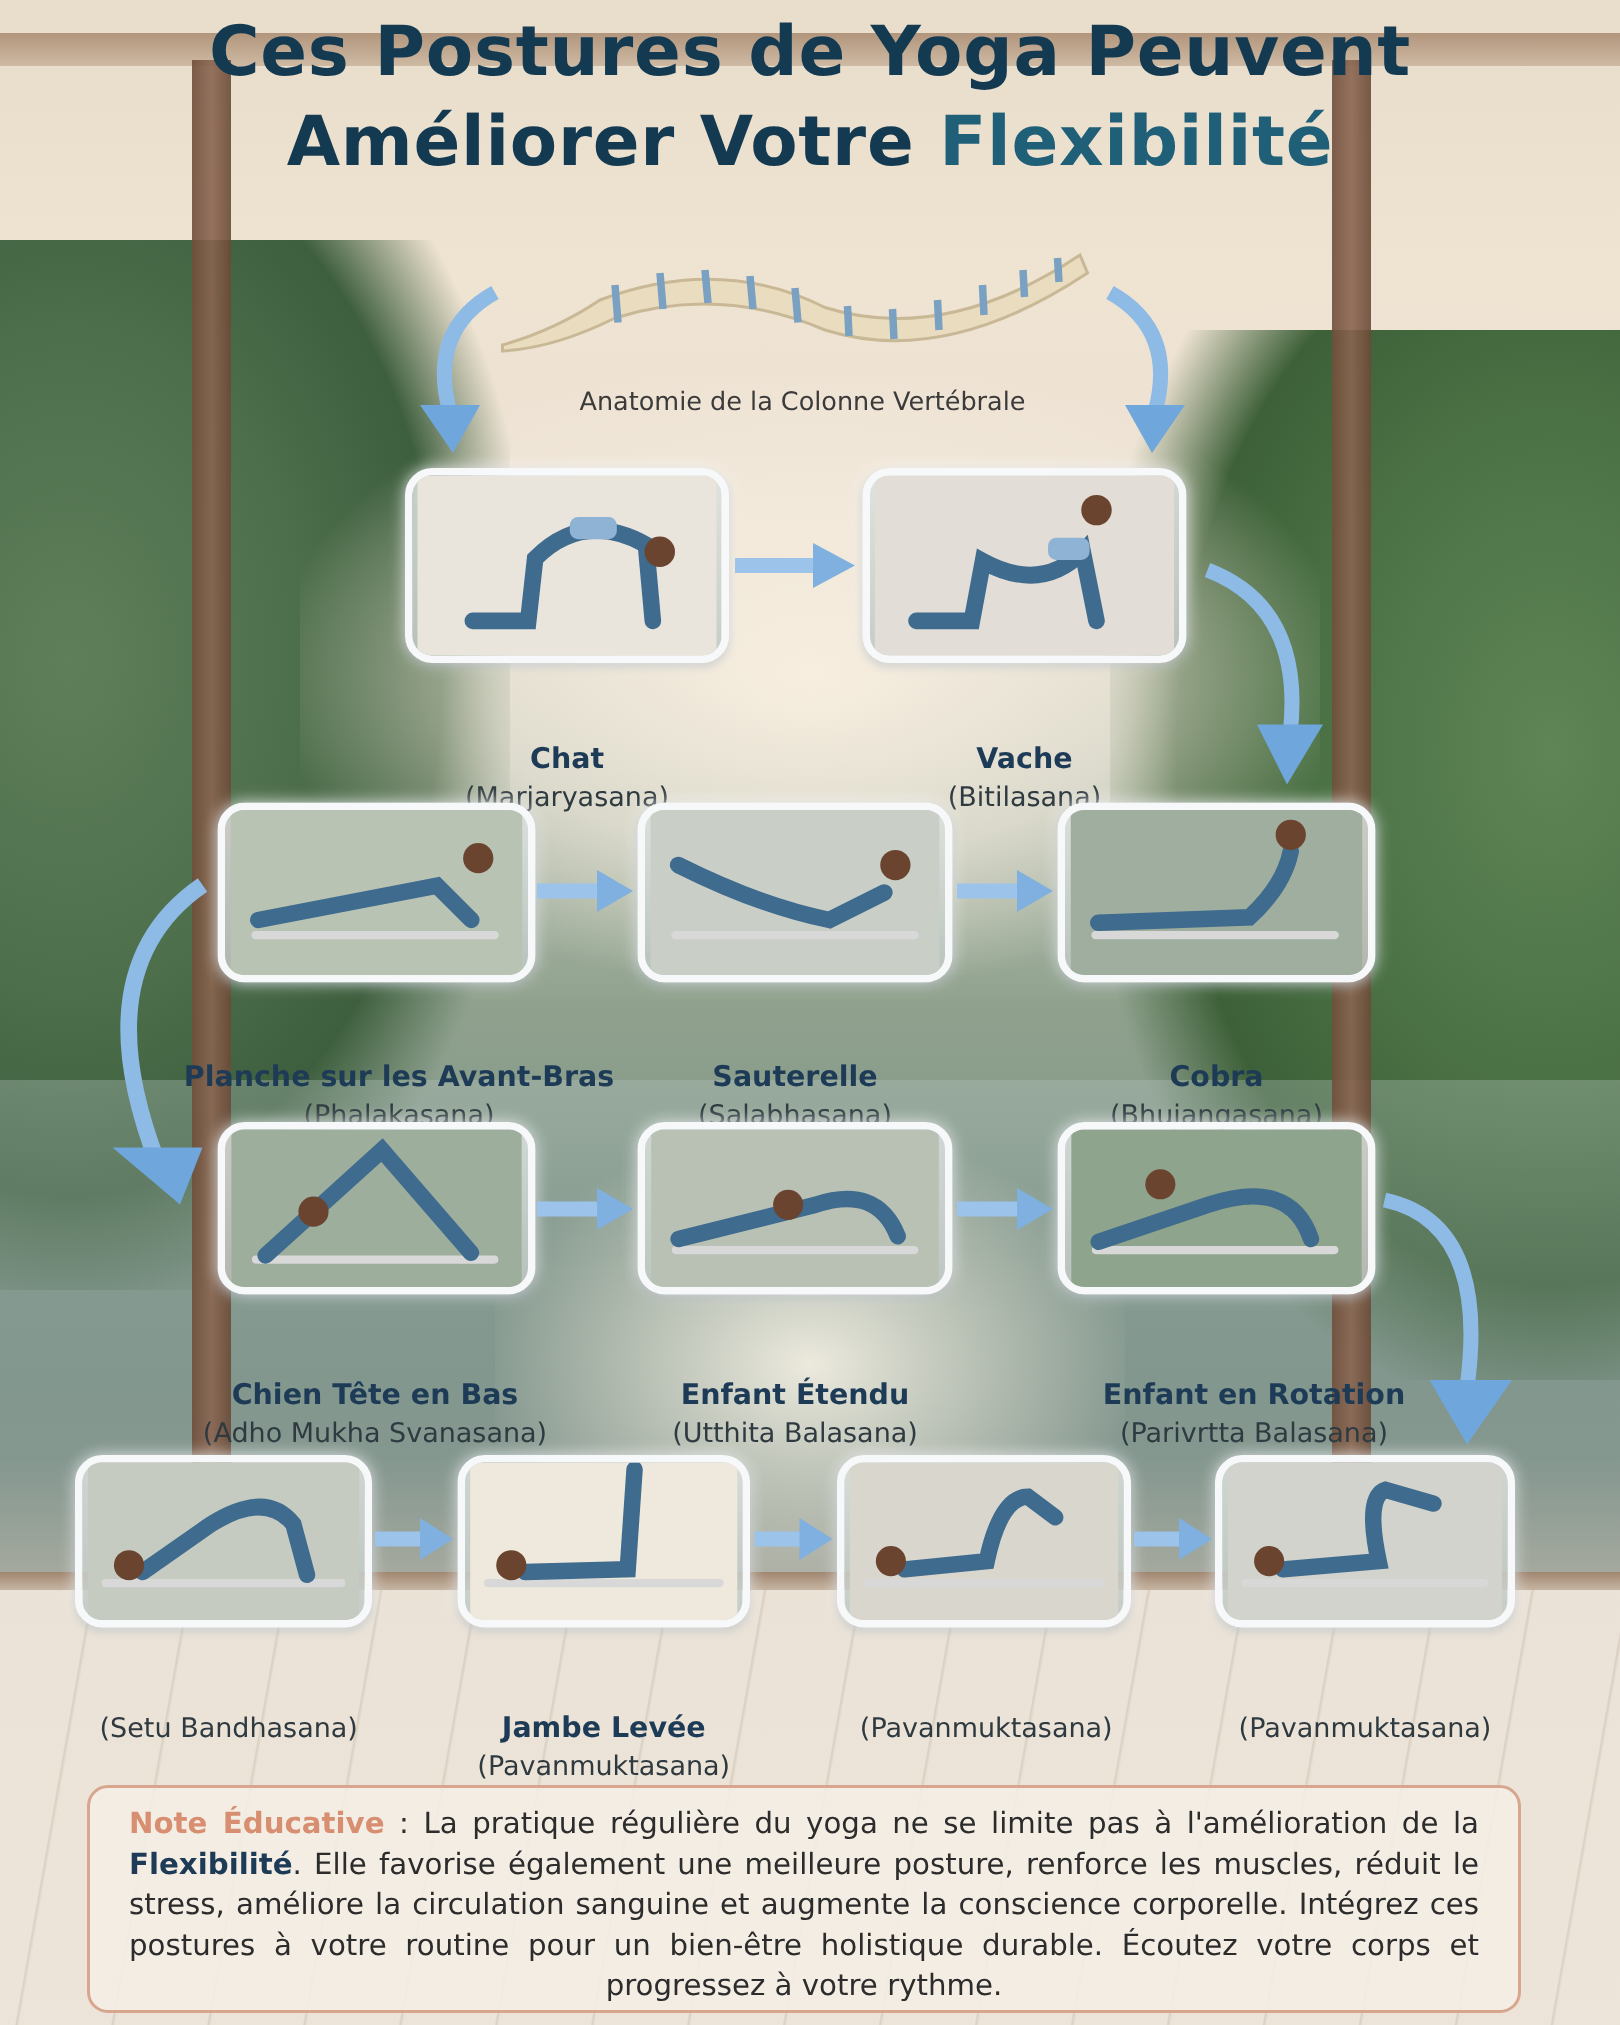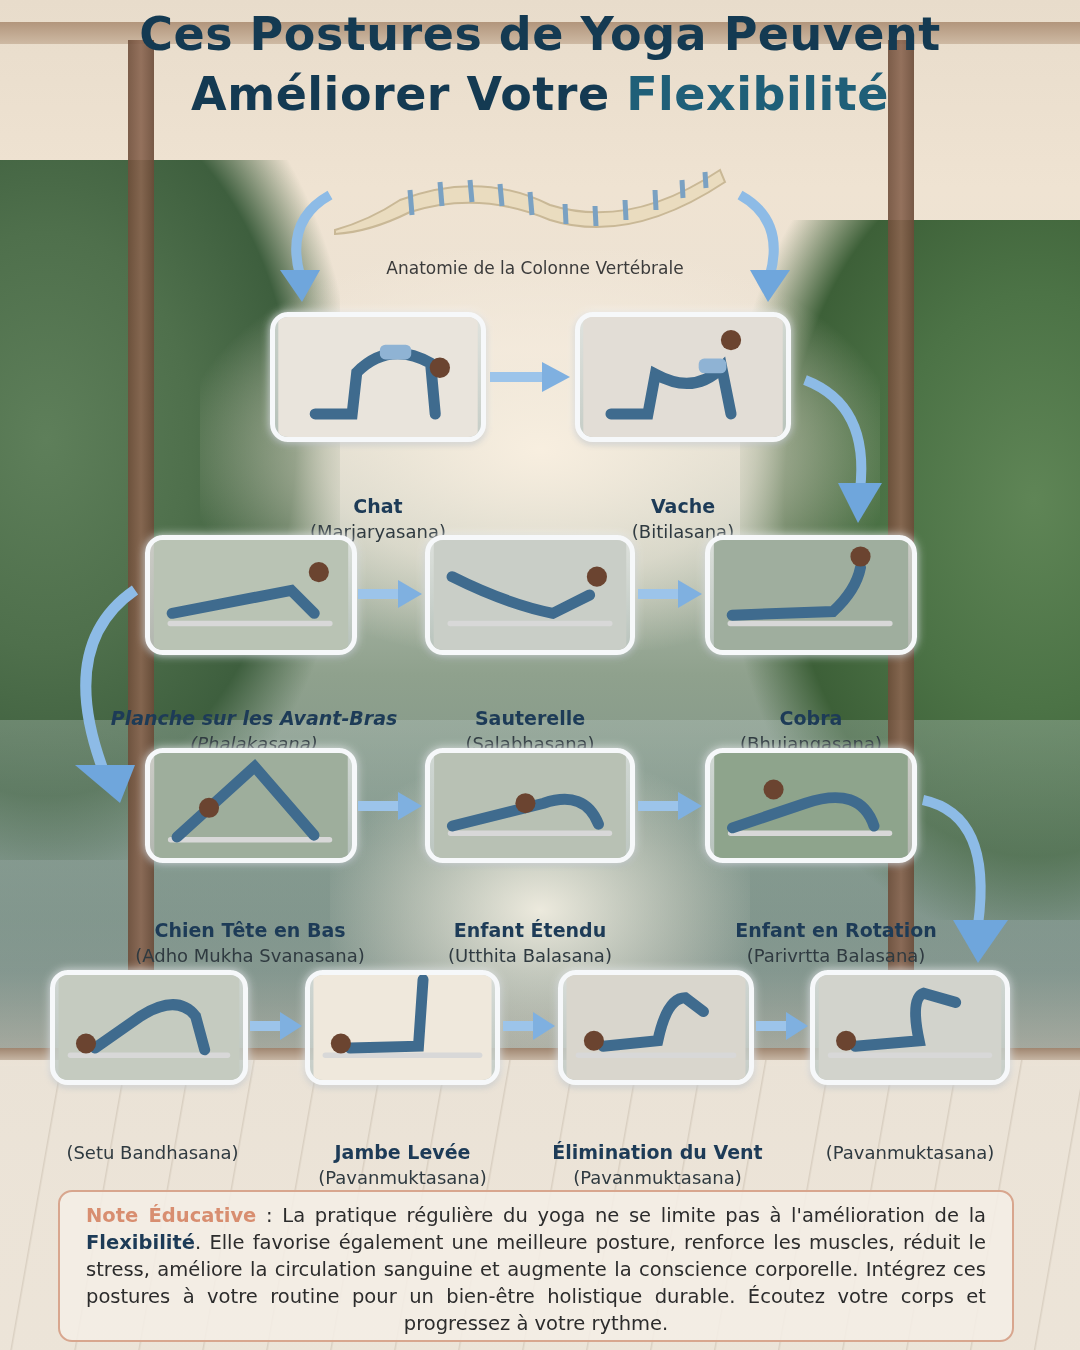--- a/index.html
+++ b/index.html
@@ -163,21 +163,21 @@
     </svg>
 </div>
 <div class="card" style="left:705px;top:535px;width:212px;height:120px;">
   <svg viewBox="0 0 212 120">
       <rect width="212" height="120" fill="#9fae9e"></rect>
       <rect x="15" y="88" width="180" height="6" rx="3" fill="#d8d8d8"></rect>
       <path d="M20 82 L130 78 Q155 55 160 30" fill="none" stroke="#3f6b8e" stroke-width="12" stroke-linecap="round"></path>
       <circle cx="160" cy="18" r="11" fill="#6b4430"></circle>
     </svg>
 </div>
-<div class="label" style="left:104px;top:662px;width:300px;font-style:italic;">
+<div class="label" style="left:116px;top:662px;width:300px;">
   <span class="name">Planche sur les Avant-Bras</span>
   <span class="sanskrit">(Phalakasana)</span>
 </div>
 <div class="label" style="left:425px;top:662px;width:210px;">
   <span class="name">Sauterelle</span>
   <span class="sanskrit">(Salabhasana)</span>
 </div>
 <div class="label" style="left:705px;top:662px;width:212px;">
   <span class="name">Cobra</span>
   <span class="sanskrit">(Bhujangasana)</span>
@@ -289,21 +289,20 @@
     </svg>
 </div>
 <div class="label" style="left:30px;top:1096px;width:245px;">
   <span class="sanskrit">(Setu Bandhasana)</span>
 </div>
 <div class="label" style="left:290px;top:1096px;width:225px;">
   <span class="name">Jambe Levée</span>
   <span class="sanskrit">(Pavanmuktasana)</span>
 </div>
 <div class="label" style="left:530px;top:1096px;width:255px;">
-  <span class="name">Élimination du Vent</span>
   <span class="sanskrit">(Pavanmuktasana)</span>
 </div>
 <div class="label" style="left:805px;top:1096px;width:210px;">
   <span class="sanskrit">(Pavanmuktasana)</span>
 </div>
 <div class="arr" style="left:250px;top:1012px;width:52px;height:28px;">
   <svg viewBox="0 0 52 28">
       <rect x="0" y="9" width="32" height="10" fill="#9cc4ea"></rect>
       <polygon points="30,0 52,14 30,28" fill="#7fb0e0"></polygon>
     </svg>

